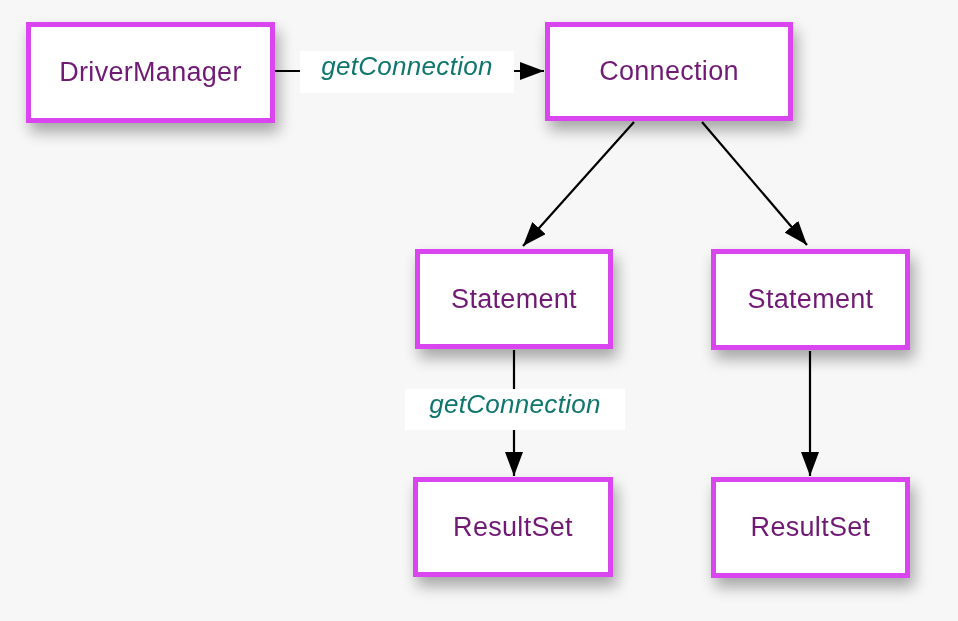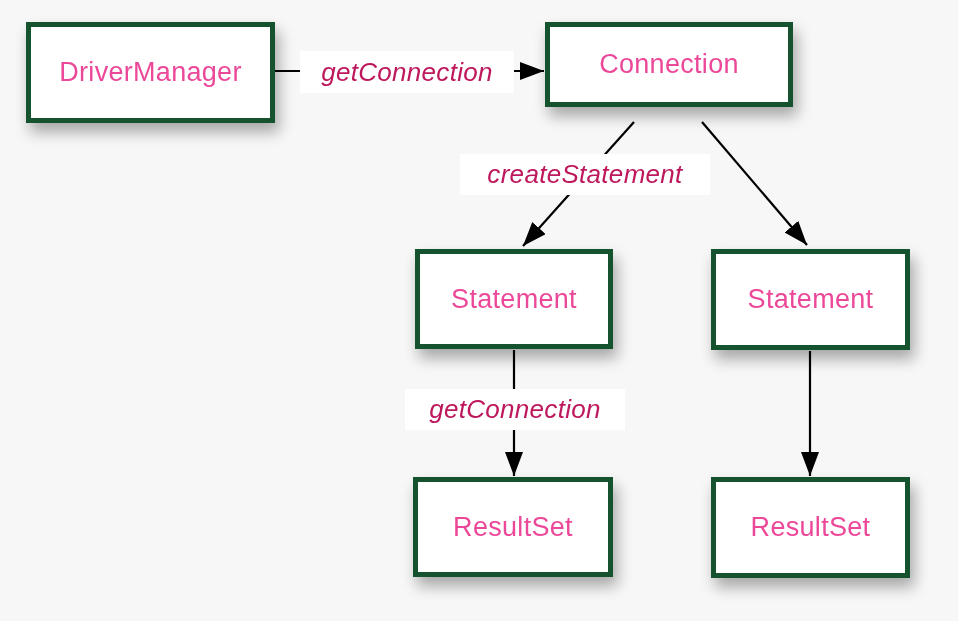--- a/index.html
+++ b/index.html
@@ -23,46 +23,46 @@
   }
   .arrows line {
     stroke: #000000;
     stroke-width: 2.2;
   }
   .node {
     position: absolute;
     z-index: 3;
     box-sizing: border-box;
     background: #ffffff;
-    border: 5px solid #14532d;
+    border: 5px solid #d946ef;
     display: flex;
     align-items: center;
     justify-content: center;
     font-size: 27px;
-    color: #ec4899;
+    color: #701a75;
     box-shadow: 4px 9px 14px rgba(0, 0, 0, 0.33);
     letter-spacing: 0.3px;
     white-space: nowrap;
   }
   .edge-label {
     position: absolute;
     z-index: 2;
     background: #ffffff;
     display: flex;
-    align-items: center;
+    align-items: flex-start;
     justify-content: center;
     font-style: italic;
     font-size: 26px;
-    color: #be185d;
+    color: #0f766e;
     letter-spacing: 0.3px;
     white-space: nowrap;
   }
   
   .n-drivermanager  { left: 26px;  top: 22px;  width: 249px; height: 101px; }
-  .n-connection     { left: 545px; top: 22px;  width: 248px; height: 85px;  }
+  .n-connection     { left: 545px; top: 22px;  width: 248px; height: 99px;  }
   .n-statement-l    { left: 415px; top: 249px; width: 198px; height: 100px; }
   .n-statement-r    { left: 711px; top: 249px; width: 199px; height: 101px; }
   .n-resultset-l    { left: 413px; top: 477px; width: 200px; height: 100px; }
   .n-resultset-r    { left: 711px; top: 477px; width: 199px; height: 101px; }
   
   .l-getconnection   { left: 300px; top: 51px;  width: 214px; height: 42px; }
   .l-createstatement { left: 460px; top: 154px; width: 250px; height: 41px; }
   .l-executequery    { left: 405px; top: 389px; width: 220px; height: 41px; }
 </style>
 </head>
@@ -79,23 +79,20 @@
     <line x1="275" y1="71" x2="544" y2="71" marker-end="url(#ah)"></line>
     <line x1="634" y1="122" x2="523" y2="246" marker-end="url(#ah)"></line>
     <line x1="702" y1="122" x2="807" y2="245" marker-end="url(#ah)"></line>
     <line x1="514" y1="350" x2="514" y2="476" marker-end="url(#ah)"></line>
     <line x1="810" y1="351" x2="810" y2="476" marker-end="url(#ah)"></line>
   </svg>
 
   <div class="edge-label l-getconnection">
     <span>getConnection</span>
   </div>
-  <div class="edge-label l-createstatement">
-    <span>createStatement</span>
-  </div>
   <div class="edge-label l-executequery">
     <span>getConnection</span>
   </div>
 
   <div class="node n-drivermanager">
     <span>DriverManager</span>
   </div>
   <div class="node n-connection">
     <span>Connection</span>
   </div>

